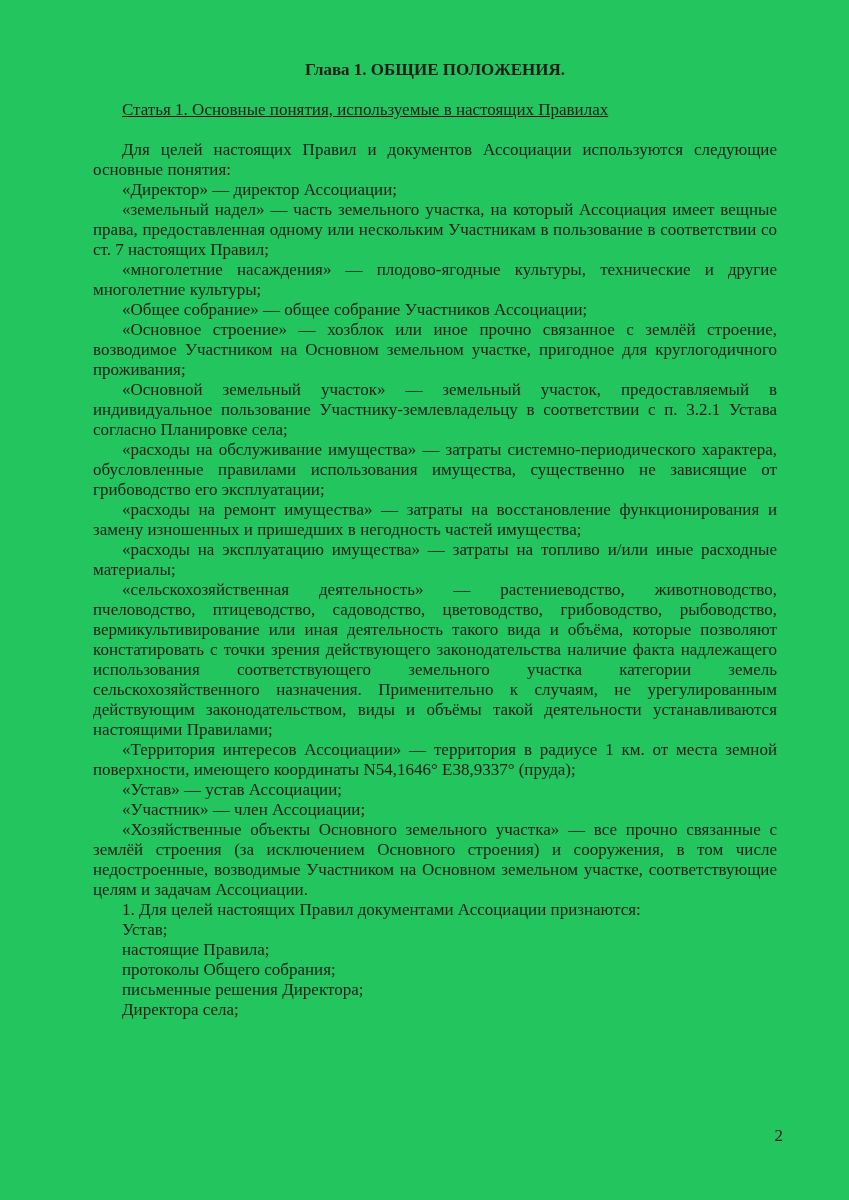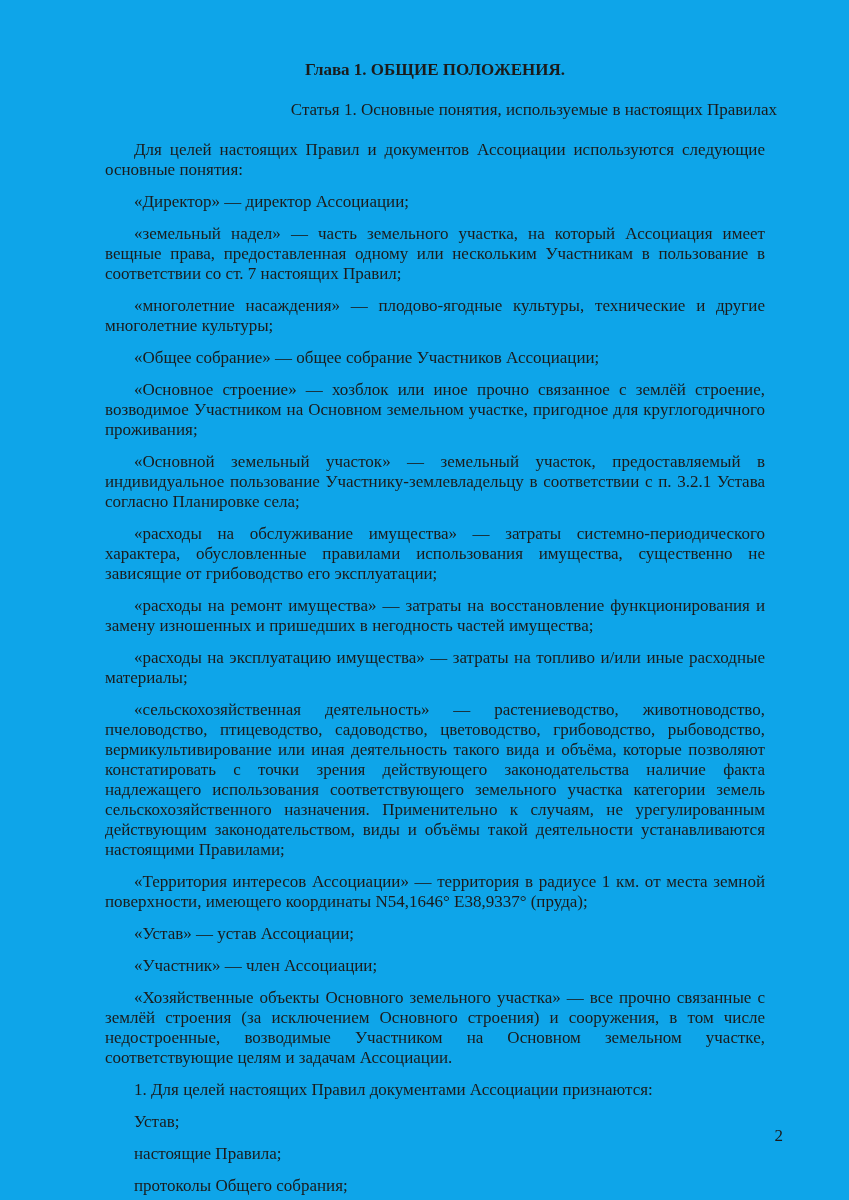--- a/index.html
+++ b/index.html
@@ -4,46 +4,47 @@
 <style>
   html, body {
     margin: 0;
     padding: 0;
     background: #ffffff;
   }
   .page {
     position: relative;
     width: 849px;
     height: 1200px;
-    background: #0ea5e9;
+    background: #22c55e;
     overflow: hidden;
     font-family: "Liberation Serif", "DejaVu Serif", serif;
     color: #1b1b1b;
   }
   .content {
     position: absolute;
     left: 93px;
     top: 60px;
     width: 684px;
     font-size: 17px;
     line-height: 20px;
     text-align: justify;
   }
   .doc-title {
     font-weight: bold;
     text-align: center;
     margin: 0;
   }
   .content p {
-    margin: 12px;
+    margin: 0;
     text-indent: 29px;
   }
   .content p.article-heading {
     margin: 20px 0;
-    text-align: right;
+    text-align: left;
+    text-decoration: underline;
   }
   .page-number {
     position: absolute;
     right: 66px;
     top: 1126px;
     font-size: 17px;
     line-height: 20px;
     text-align: right;
   }
 </style>

